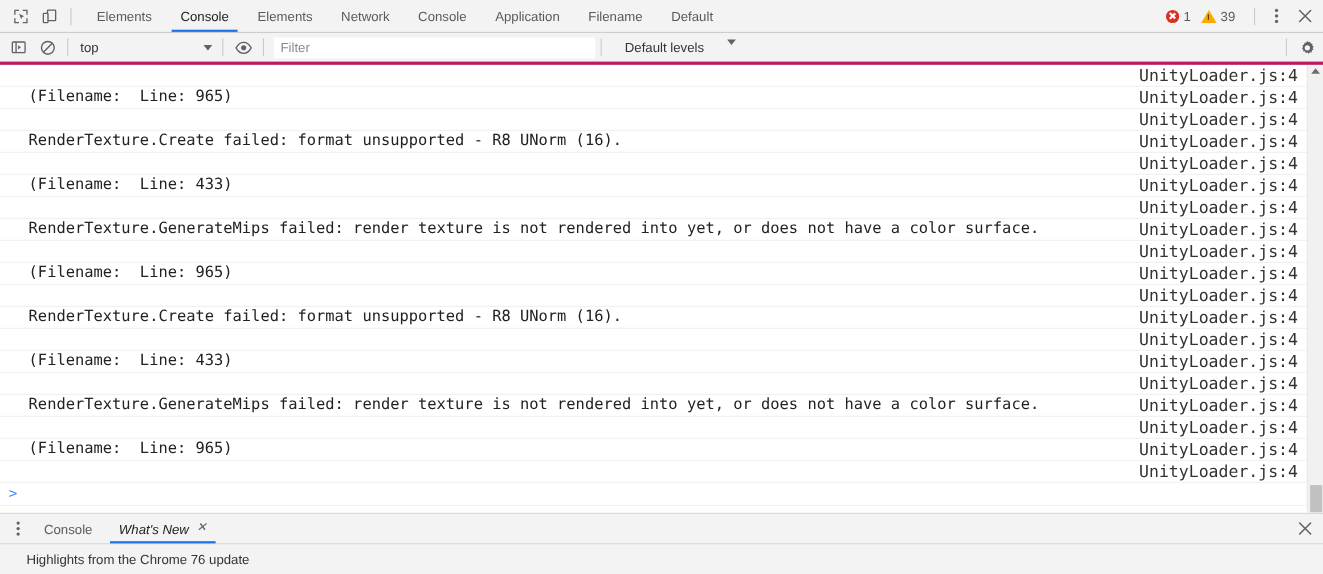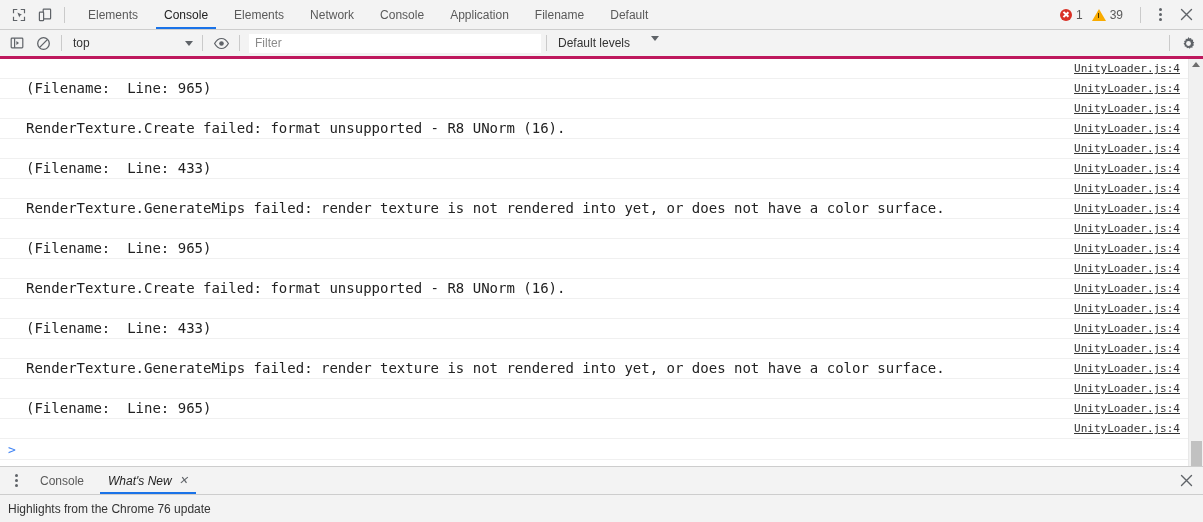--- a/index.html
+++ b/index.html
@@ -190,20 +190,21 @@
   }
   .filter-input::placeholder { color: #8a8a8a; }
   .levels {
     font-size: 12px;
     color: #333;
     display: flex;
     align-items: flex-start;
     gap: 21px;
     cursor: pointer;
     padding: 0 6px;
+    margin-left: 10px;
     white-space: nowrap;
   }
   .levels .tcaret {
     width: 0; height: 0;
     border-left: 4px solid transparent;
     border-right: 4px solid transparent;
     border-top: 5px solid #5f6368;
   }
   .fb-right { margin-left: auto; display: flex; align-items: center; }
 
@@ -233,23 +234,22 @@
     font-family: "DejaVu Sans Mono", "Liberation Mono", monospace;
     font-size: 14px;
     color: #222;
     white-space: pre;
     line-height: 19px;
     flex: 1;
     overflow: hidden;
   }
   .msg-link {
     font-family: "DejaVu Sans Mono", "Liberation Mono", monospace;
-    font-size: 11px;
+    font-size: 15px;
     color: #333;
-    text-decoration: underline;
     cursor: pointer;
     white-space: nowrap;
     flex: none;
   }
   .prompt-row {
     height: 21px;
     box-sizing: border-box;
     border-bottom: 1px solid #f0f0f0;
     display: flex;
     align-items: center;
@@ -333,21 +333,21 @@
     cursor: pointer;
   }
   .dw-right { margin-left: auto; display: flex; align-items: center; padding-right: 4px; }
 
   .drawer-content {
     height: 27px;
     min-height: 27px;
     background: #f3f3f3;
     display: flex;
     align-items: center;
-    padding-left: 8px;
+    padding-left: 24px;
   }
   .drawer-note {
     font-size: 12px;
     color: #333;
   }
 
   svg { display: block; }
 </style>
 </head>
 <body>

